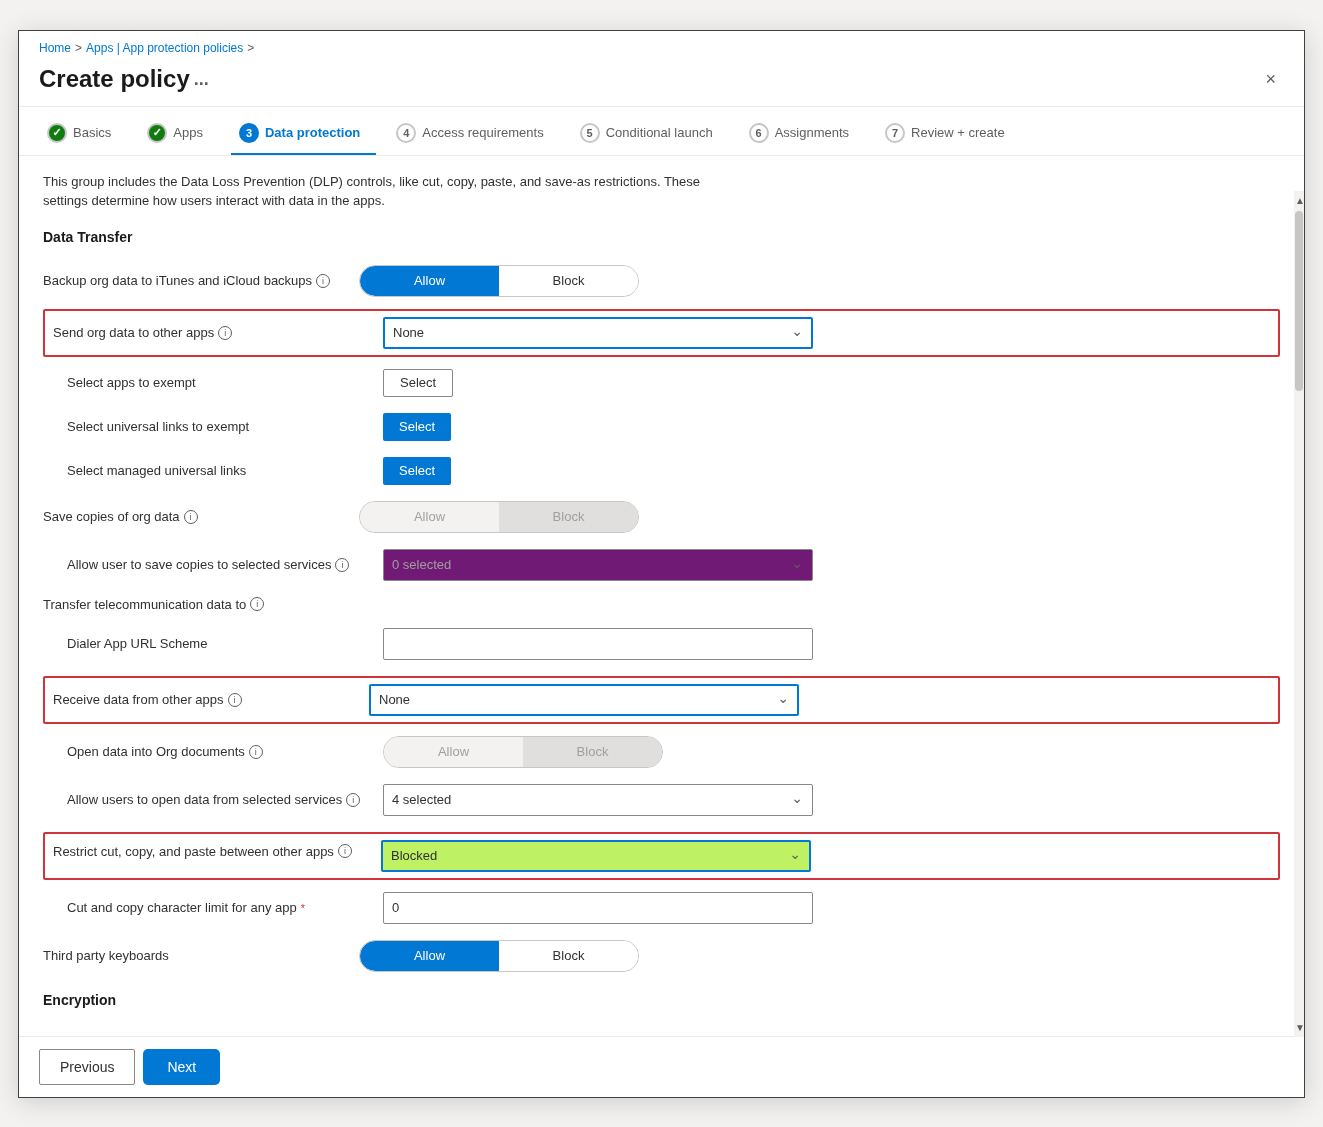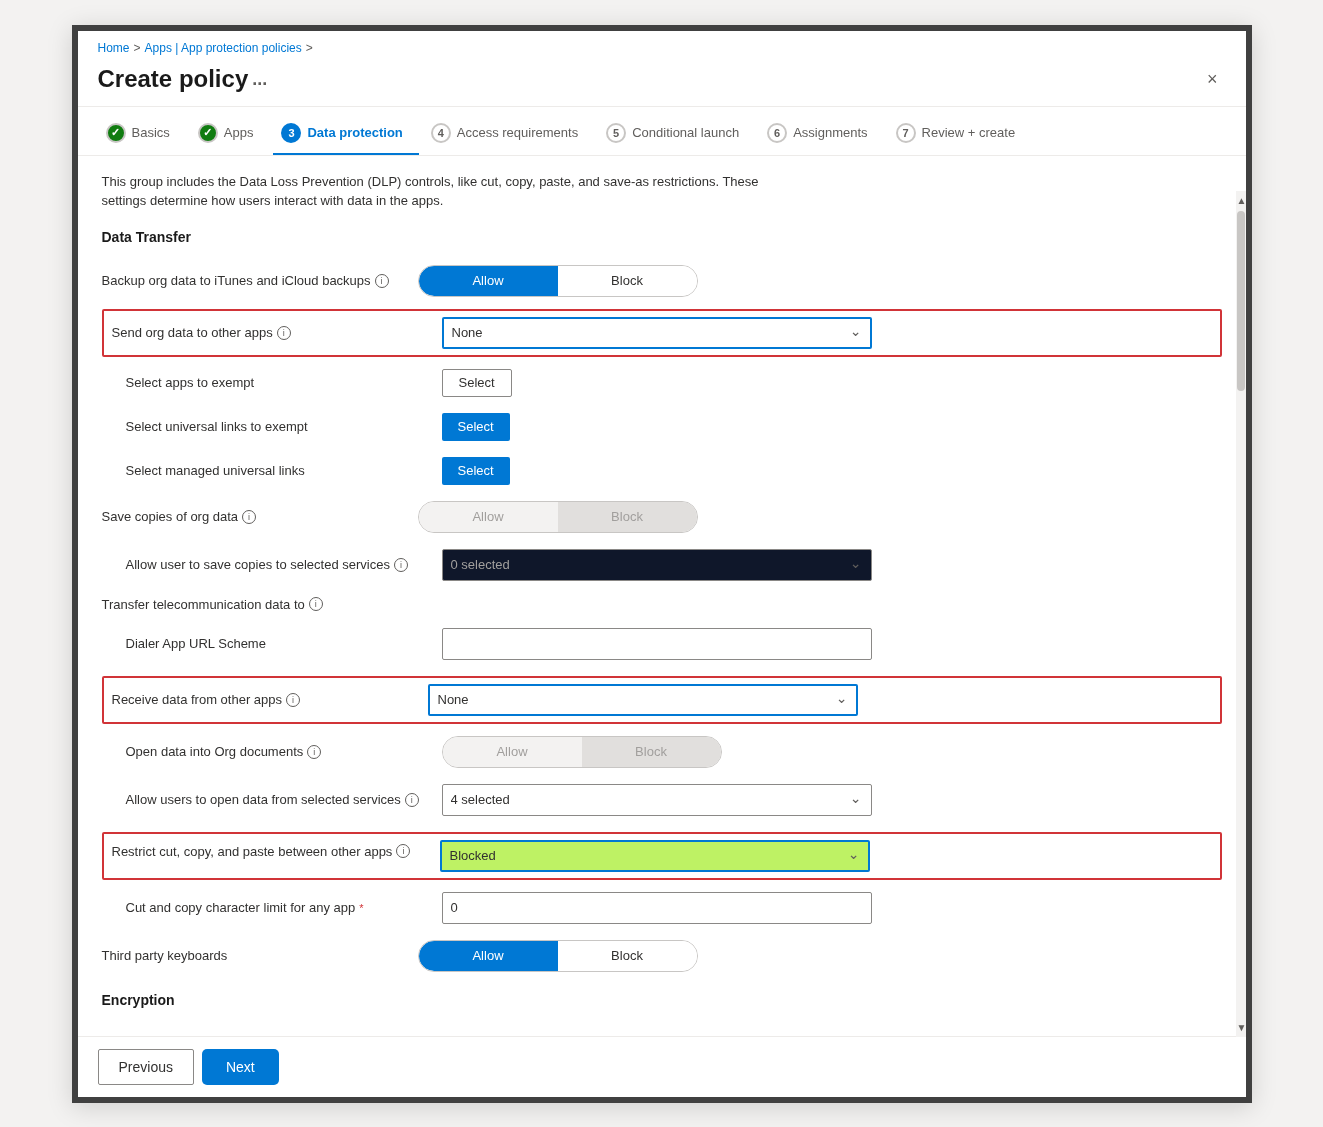--- a/index.html
+++ b/index.html
@@ -1,22 +1,22 @@
 <!DOCTYPE html>
 <html><head>
   <meta charset="utf-8">
   <style>
     * { box-sizing: border-box; margin: 0; padding: 0; }
     body { font-family: 'Segoe UI', Arial, sans-serif; font-size: 13px; color: #333; background: #f3f2f1; display: flex; justify-content: center; align-items: center; min-height: 100vh; }
 
     .dialog {
       background: #fff;
-      width: 1180px;
+      width: 1287px;
       min-height: 980px;
-      border: 6px solid #404040;
+      border: 1px solid #404040;
       box-shadow: 0 4px 24px rgba(0,0,0,0.15);
       display: flex;
       flex-direction: column;
       position: relative;
     }
 
     .breadcrumb {
       padding: 10px 20px 4px 20px;
       font-size: 12px;
       color: #0078d4;
@@ -44,21 +44,21 @@
       gap: 4px;
     }
     .dialog-title-dots { font-size: 18px; color: #605e5c; cursor: pointer; }
     .close-btn { font-size: 18px; cursor: pointer; color: #605e5c; background: none; border: none; padding: 4px 8px; }
 
     .wizard-tabs {
       display: flex;
       align-items: flex-start;
       padding: 8px 20px 0 20px;
       border-bottom: 1px solid #edebe9;
-      gap: 4px;
+      gap: 12px;
     }
     .wizard-tab {
       display: flex;
       align-items: center;
       gap: 6px;
       padding: 8px 16px 10px 8px;
       cursor: pointer;
       border-bottom: 2px solid transparent;
       font-size: 13px;
       color: #605e5c;
@@ -223,21 +223,21 @@
       border: none;
       background: #0078d4;
       color: #fff;
       font-size: 13px;
       cursor: pointer;
       border-radius: 2px;
     }
 
     
     .dropdown-select.grayed {
-      background: #0f172a;
+      background: #701a75;
       color: #a19f9d;
     }
 
     .dialog-footer {
       padding: 12px 20px;
       border-top: 1px solid #edebe9;
       display: flex;
       gap: 8px;
     }
 

